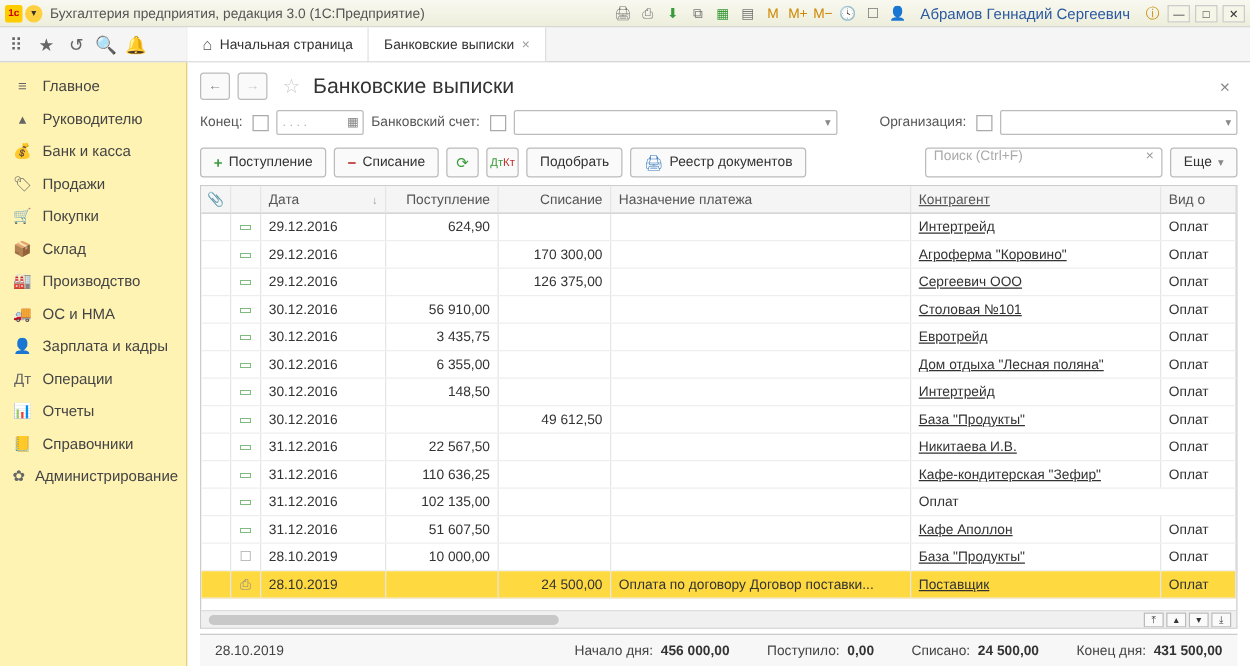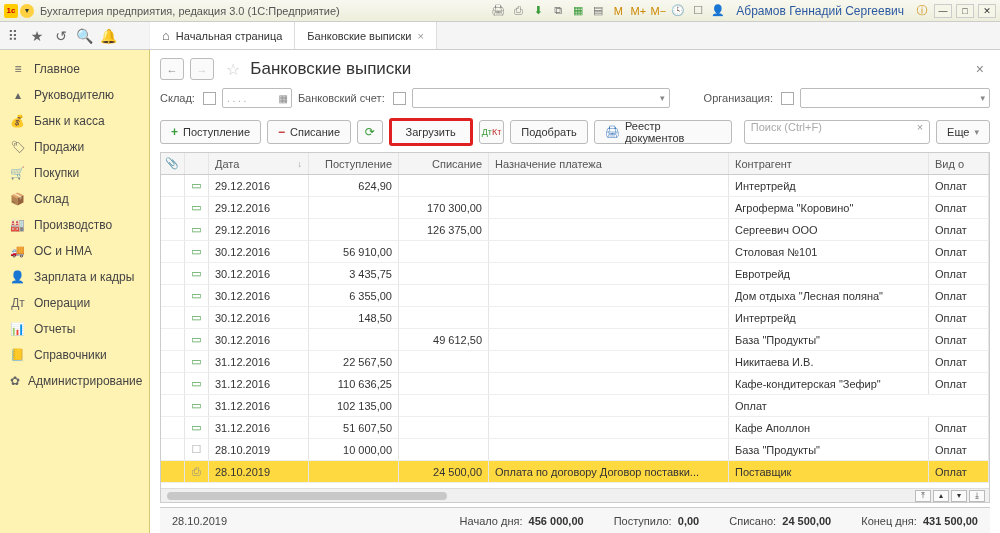--- a/index.html
+++ b/index.html
@@ -58,21 +58,21 @@
 
 .grid { flex: 1; display: flex; flex-direction: column; overflow: hidden; margin: 0 10px; border: 1px solid #ccc; }
 .grid-header { display: flex; background: #f5f5f5; border-bottom: 1px solid #ccc; height: 22px; align-items: center; color: #555; }
 .col { padding: 0 6px; border-right: 1px solid #e5e5e5; height: 100%; display: flex; align-items: center; overflow: hidden; white-space: nowrap; }
 .c-clip { width: 24px; justify-content: center; }
 .c-ico { width: 24px; justify-content: center; }
 .c-date { width: 100px; }
 .c-in { width: 90px; justify-content: flex-end; }
 .c-out { width: 90px; justify-content: flex-end; }
 .c-purpose { width: 240px; }
-.c-contr { width: 200px; }
+.c-contr { width: 200px; text-decoration: underline; }
 .c-type { flex: 1; }
 .sort-arrow { margin-left: auto; color: #999; font-size: 9px; }
 
 .grid-body { flex: 1; overflow-y: auto; overflow-x: hidden; }
 .row { display: flex; height: 22px; align-items: stretch; border-bottom: 1px solid #eee; font-size: 11px; }
 .row .col { color: #333; }
 .row .doc-icon { color: #5aa85a; font-size: 11px; }
 .row.selected { background: #ffd940; }
 
 .grid-scroll-x { height: 14px; background: #f0f0f0; border-top: 1px solid #ddd; display: flex; align-items: center; }
@@ -191,21 +191,21 @@
   <div class="content">
     <div class="hdr-row">
       <div class="navbtn">←</div>
       <div class="navbtn" style="color:#ccc">→</div>
       <div class="star">☆</div>
       <div class="page-title">Банковские выписки</div>
       <div class="close-page">×</div>
     </div>
 
     <div class="filter-row">
-      <label>Склад:</label>
+      <label>Конец:</label>
       <div class="chk"></div>
       <div class="date-input">
           <span>. .  . .</span>
         </div>
       <label style="">Банковский счет:</label>
       <div class="chk"></div>
       <div class="combo acct"></div>
       <label style="margin-left:28px">Организация:</label>
       <div class="chk"></div>
       <div class="combo org"></div>
@@ -216,23 +216,20 @@
         <span class="bi green">+</span>
         <span>Поступление</span>
       </div>
       <div class="btn">
         <span class="bi red">−</span>
         <span>Списание</span>
       </div>
       <div class="btn iconbtn">
         <span class="bi" style="color:#3a9b3a">⟳</span>
       </div>
-      <div class="btn highlight">
-        <span>Загрузить</span>
-      </div>
       <div class="btn iconbtn">
         <span class="bi" style="font-size:9px"><span style="color:#3a9b3a">Дт</span><span style="color:#c03030">Кт</span></span>
       </div>
       <div class="btn">
         <span>Подобрать</span>
       </div>
       <div class="btn">
         <span class="bi" style="color:#3a7ac0">🖨</span>
         <span>Реестр документов</span>
       </div>

